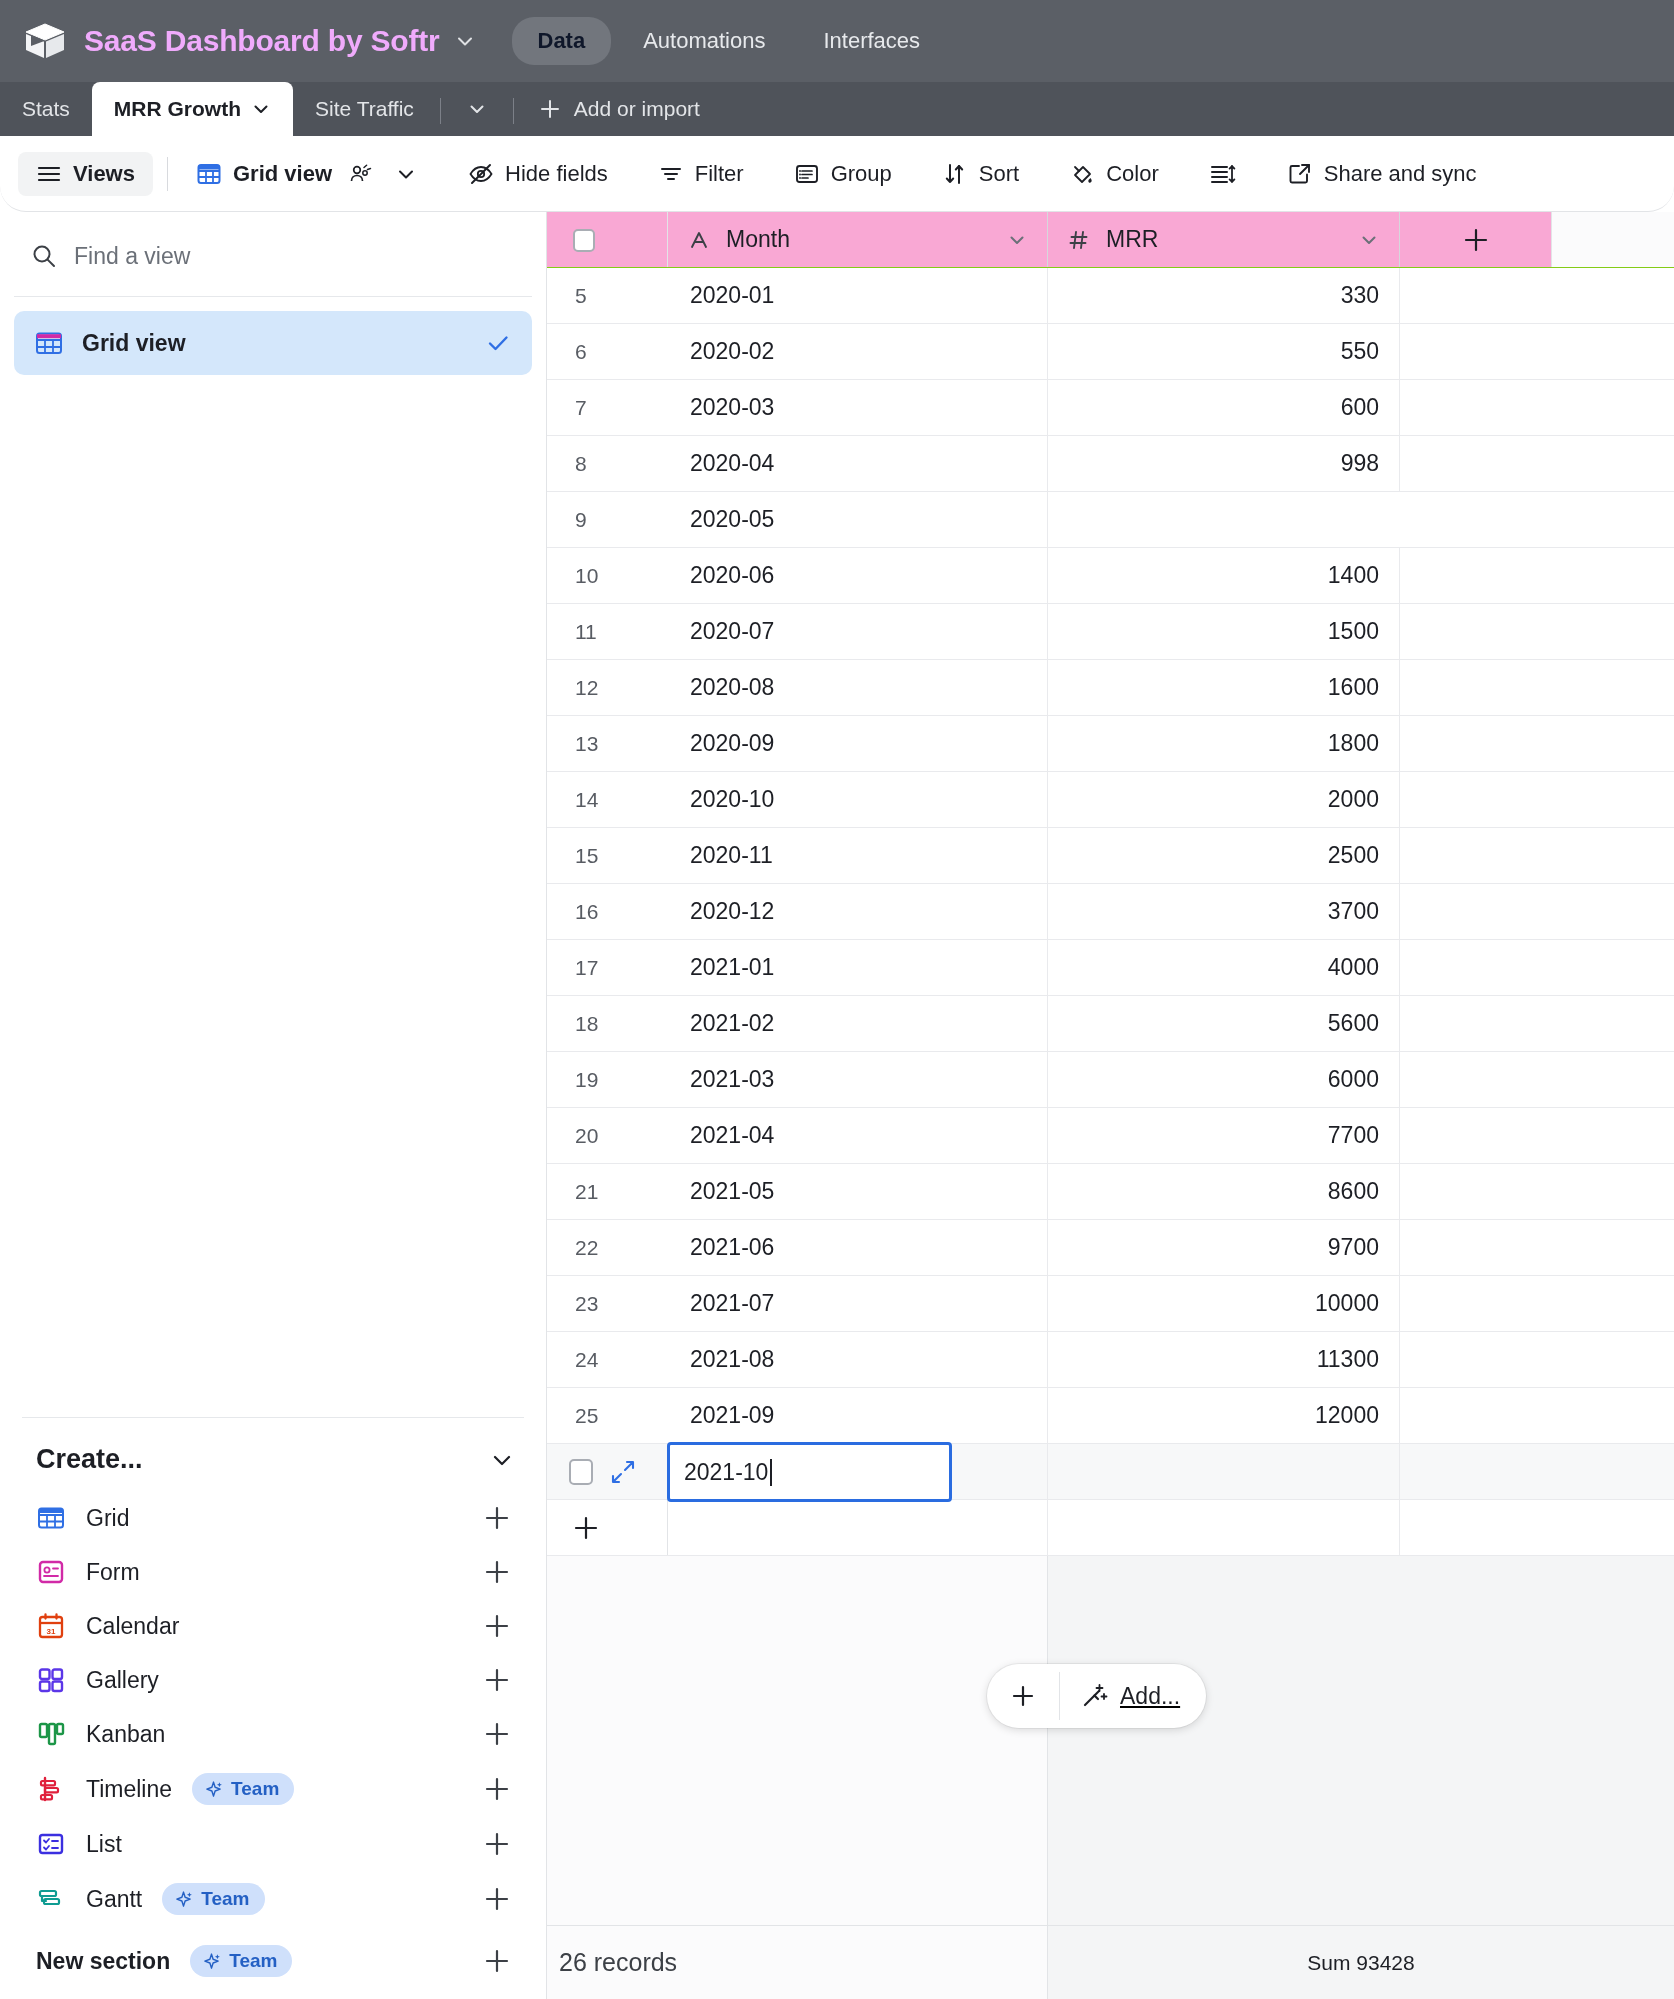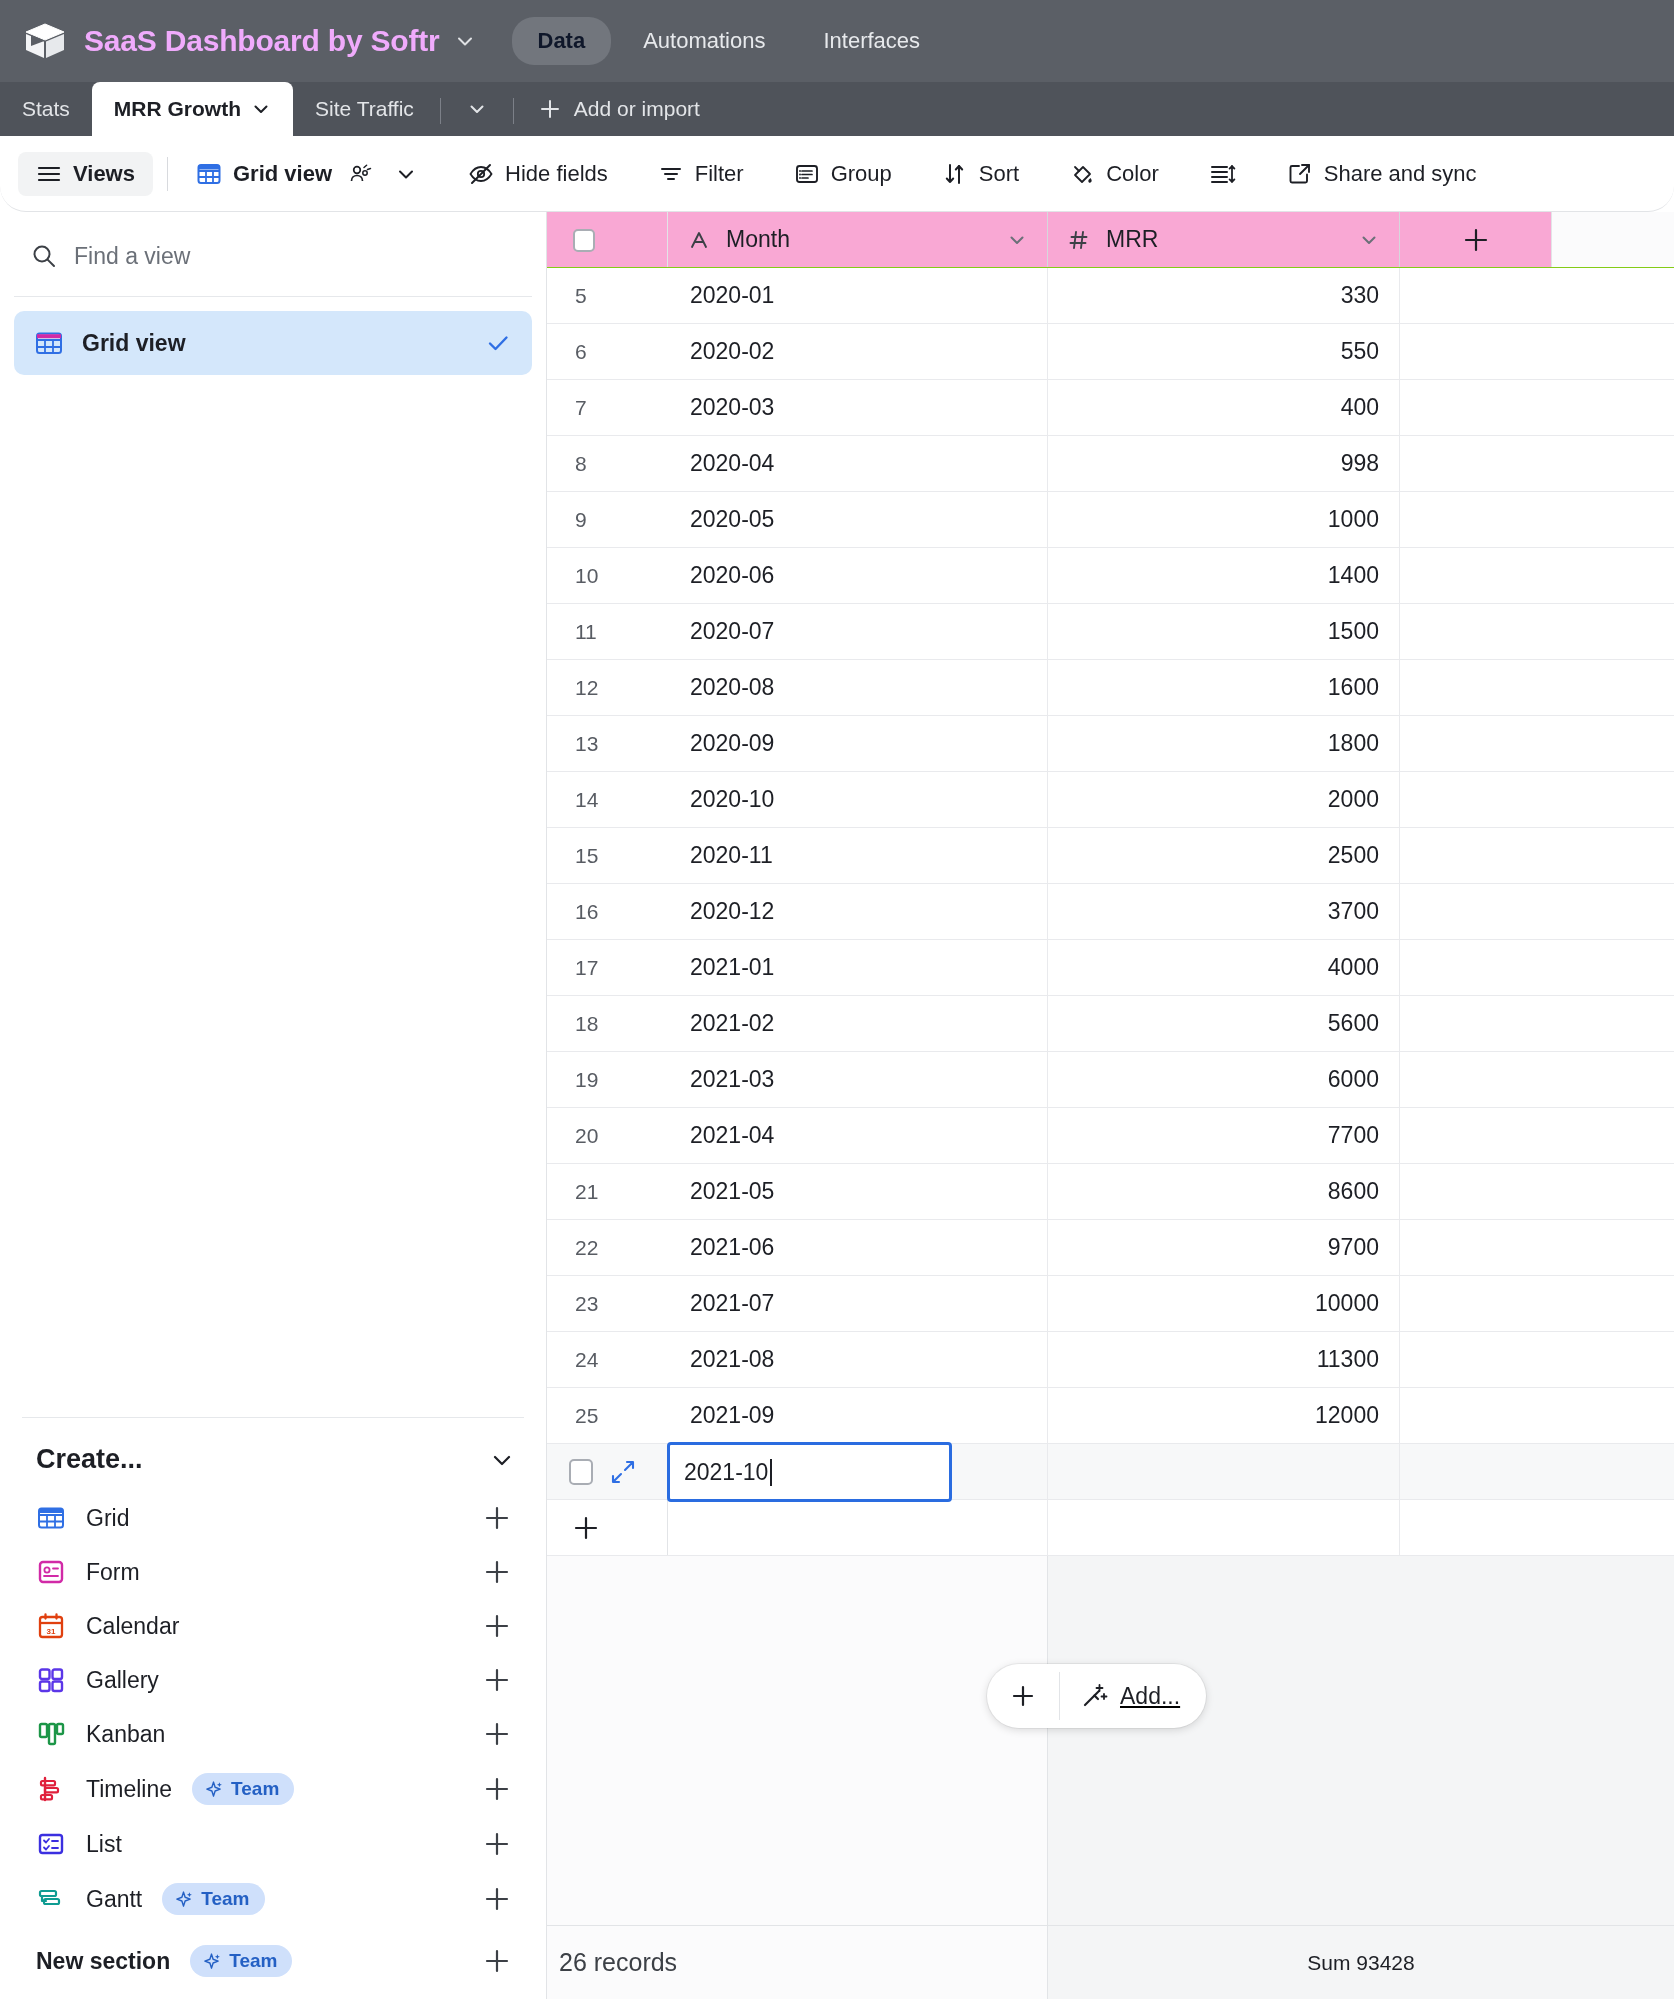--- a/index.html
+++ b/index.html
@@ -615,33 +615,32 @@
           </div>
           <div class="row">
             <div class="cell-rownum">6</div>
             <div class="cell-month">2020-02</div>
             <div class="cell-mrr">550</div>
             <div class="cell-pad"></div>
           </div>
           <div class="row">
             <div class="cell-rownum">7</div>
             <div class="cell-month">2020-03</div>
-            <div class="cell-mrr">400</div>
+            <div class="cell-mrr">600</div>
             <div class="cell-pad"></div>
           </div>
           <div class="row">
             <div class="cell-rownum">8</div>
             <div class="cell-month">2020-04</div>
             <div class="cell-mrr">998</div>
             <div class="cell-pad"></div>
           </div>
           <div class="row">
             <div class="cell-rownum">9</div>
             <div class="cell-month">2020-05</div>
-            <div class="cell-mrr">1000</div>
             <div class="cell-pad"></div>
           </div>
           <div class="row">
             <div class="cell-rownum">10</div>
             <div class="cell-month">2020-06</div>
             <div class="cell-mrr">1400</div>
             <div class="cell-pad"></div>
           </div>
           <div class="row">
             <div class="cell-rownum">11</div>

